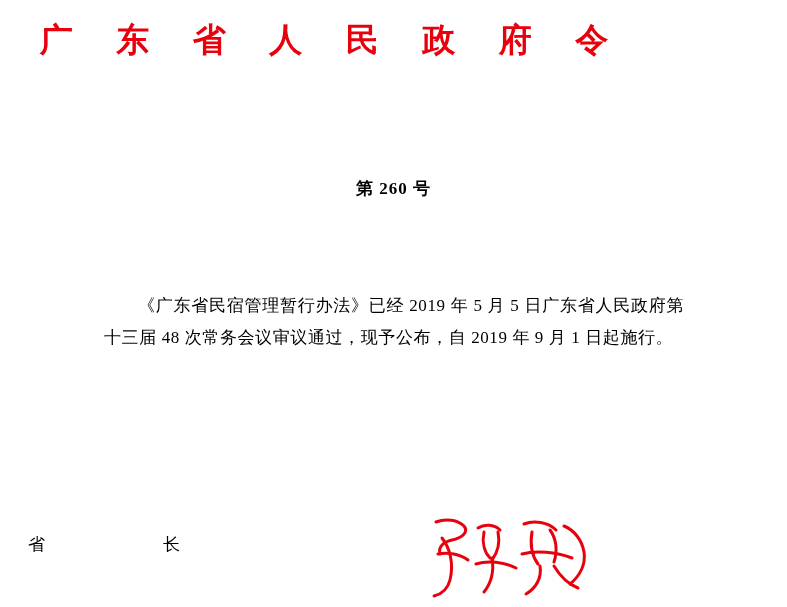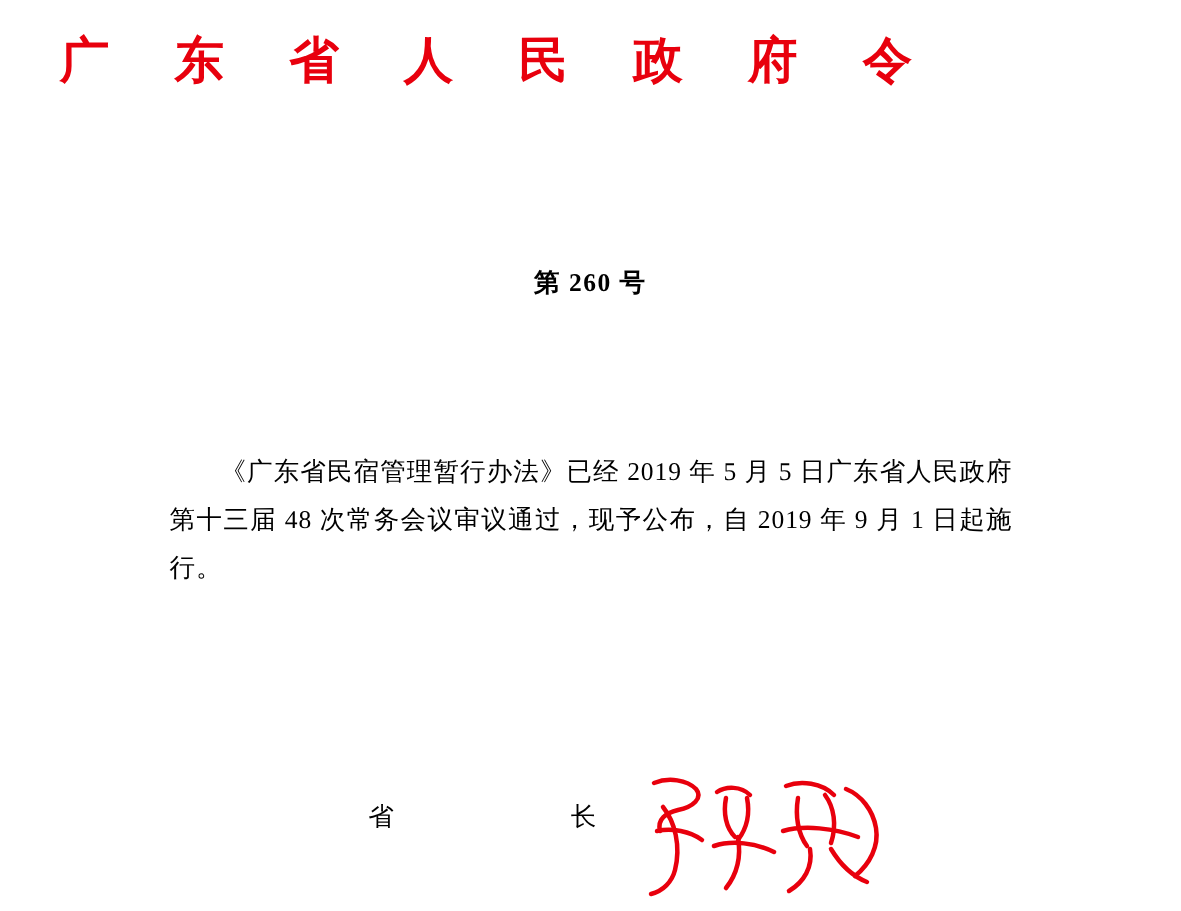--- a/index.html
+++ b/index.html
@@ -57,30 +57,29 @@
     left: 104px;
     width: 580px;
   }
   .body-paragraph {
     font-size: 17px;
     line-height: 32px;
     text-align: justify;
     text-justify: inter-ideograph;
     text-indent: 34px;
     letter-spacing: 0.6px;
-    margin: 9px;
+    margin: 0;
   }
 
   
   .sign-line {
     position: absolute;
     top: 533px;
     left: 0;
     width: 643px;
-    text-align: center;
     font-size: 17px;
     letter-spacing: 1px;
   }
   .sign-label {
     letter-spacing: 28px;
     text-indent: 28px;
     display: inline-block;
   }
 
   

